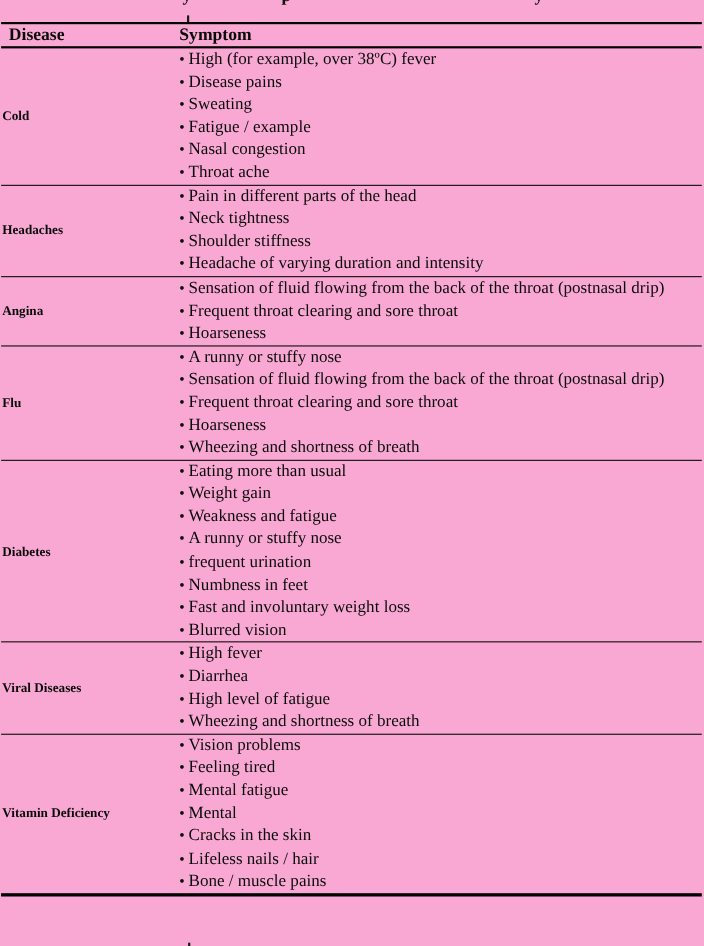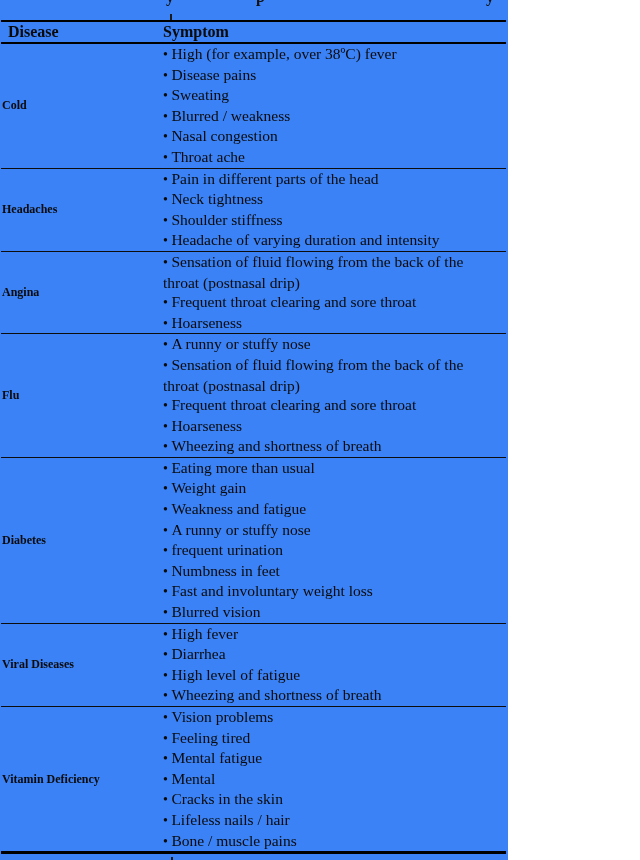--- a/index.html
+++ b/index.html
@@ -2,24 +2,24 @@
 <html><head>
 <meta charset="utf-8">
 <style>
   html, body {
     margin: 0;
     padding: 0;
     background: #ffffff;
   }
   .page {
     position: relative;
-    width: 508px;
+    width: 640px;
     height: 860px;
     overflow: hidden;
-    background: #3b82f6;
+    background: #f9a8d4;
     color: #0a0a0a;
     font-family: "Liberation Serif", "DejaVu Serif", serif;
   }
   
   .caption-desc {
     position: absolute;
     top: 0; left: 0; right: 0;
     height: 10px;
   }
   .caption-desc span {
@@ -114,21 +114,21 @@
     </div>
     <div>
         <div class="row">
     <div class="disease-cell">
       <span>Cold</span>
     </div>
     <div class="symptom-cell">
             <div class="symptom"><span class="bullet">• </span><span>High (for example, over 38ºC) fever</span></div>
             <div class="symptom"><span class="bullet">• </span><span>Disease pains</span></div>
             <div class="symptom"><span class="bullet">• </span><span>Sweating</span></div>
-            <div class="symptom"><span class="bullet">• </span><span>Blurred / weakness</span></div>
+            <div class="symptom"><span class="bullet">• </span><span>Fatigue / example</span></div>
             <div class="symptom"><span class="bullet">• </span><span>Nasal congestion</span></div>
             <div class="symptom"><span class="bullet">• </span><span>Throat ache</span></div>
           </div>
   </div>
         <div class="row">
     <div class="disease-cell">
       <span>Headaches</span>
     </div>
     <div class="symptom-cell">
             <div class="symptom"><span class="bullet">• </span><span>Pain in different parts of the head</span></div>

